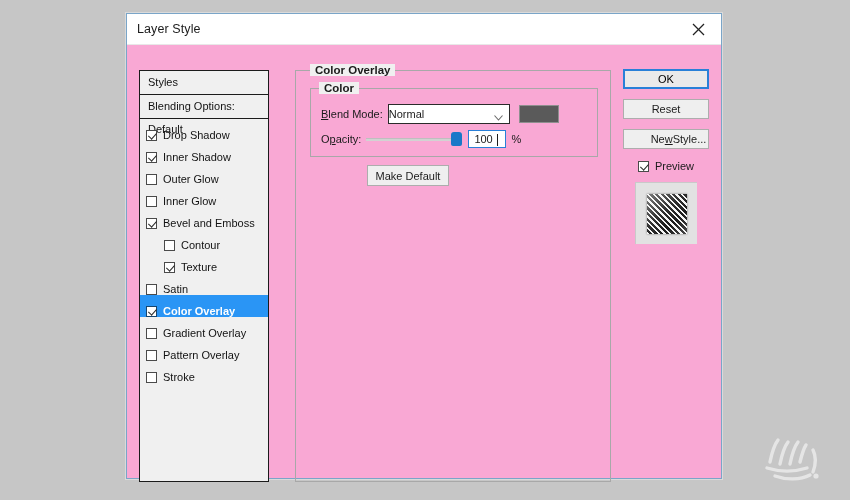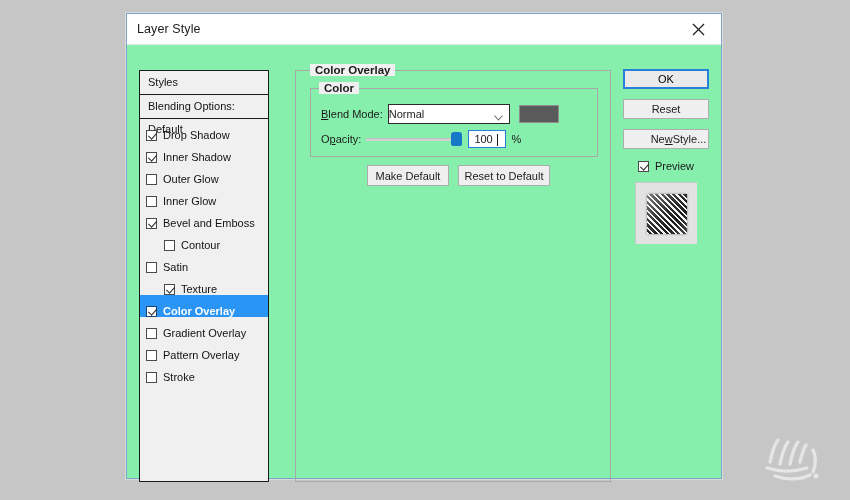--- a/index.html
+++ b/index.html
@@ -298,21 +298,21 @@
     position: absolute;
     right: 14px; bottom: 12px;
     width: 78px; height: 56px;
     opacity: 0.55;
     pointer-events: none;
   }
 </style>
 </head>
 <body style="background: rgb(198, 198, 198);">
 
-<div id="dialog" style="border-color: rgb(122, 165, 200); background: #86efac;">
+<div id="dialog" style="border-color: rgb(122, 165, 200); background: #f9a8d4;">
 
   <div id="titlebar">
     <div id="title-text">Layer Style</div>
     <div id="close-btn">
       <svg width="13" height="13" viewBox="0 0 13 13">
         <line x1="1" y1="1" x2="12" y2="12" stroke="#222" stroke-width="1.2"></line>
         <line x1="12" y1="1" x2="1" y2="12" stroke="#222" stroke-width="1.2"></line>
       </svg>
     </div>
   </div>
@@ -340,27 +340,27 @@
             <span>Inner Glow</span>
           </div>
           <div class="style-row">
             <span class="cbx checked"></span>
             <span>Bevel and Emboss</span>
           </div>
           <div class="style-row indent">
             <span class="cbx"></span>
             <span>Contour</span>
           </div>
-          <div class="style-row">
-            <span class="cbx"></span>
-            <span>Satin</span>
-          </div>
           <div class="style-row indent">
             <span class="cbx checked"></span>
             <span>Texture</span>
+          </div>
+          <div class="style-row">
+            <span class="cbx"></span>
+            <span>Satin</span>
           </div>
           <div class="style-row selected" style="background: rgb(42, 149, 245);">
             <span class="cbx checked"></span>
             <span>Color Overlay</span>
           </div>
           <div class="style-row">
             <span class="cbx"></span>
             <span>Gradient Overlay</span>
           </div>
           <div class="style-row">
@@ -400,21 +400,20 @@
           </div>
           <div id="opacity-input">
             <span id="opacity-value">100</span>
             <span id="opacity-caret"></span>
           </div>
           <span id="pct-sign">%</span>
         </div>
       </div>
 
       <div class="btn" id="make-default">Make Default</div>
-      <div class="btn" id="reset-default">Reset to Default</div>
     </div>
 
     <div id="right-panel">
       <div id="ok-button" style="border-color: rgb(41, 128, 216);">OK</div>
       <div class="btn" id="reset-button">Reset</div>
       <div class="btn" id="newstyle-button">
           <span>Ne</span>
           <span class="ul">w</span>
           <span> Style...</span>
         </div>

